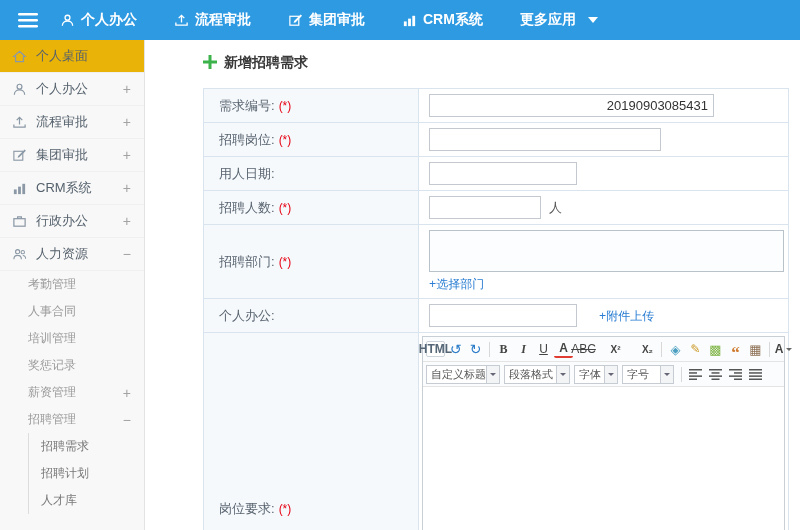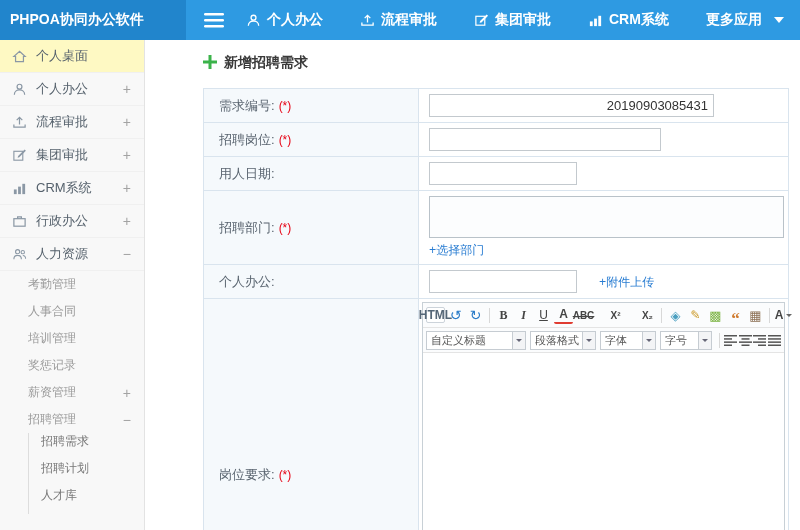--- a/index.html
+++ b/index.html
@@ -14,29 +14,29 @@
   .topnav { display:flex; align-items:center; gap:37px; color:#fff; font-size:14px;
     font-weight:bold; padding-left:4px; }
   .nav-item { display:flex; align-items:center; gap:6px; cursor:pointer; white-space:nowrap; }
   .nav-item svg { display:block; }
 
   
   .layout { display:flex; height:490px; }
   .sidebar { width:145px; background:#f8f8f8; border-right:1px solid #e3e3e3; overflow:hidden; flex:none; }
   .s-item { height:33px; display:flex; align-items:center; padding:0 13px 0 12px; color:#55616c;
     font-size:13px; border-bottom:1px solid #f0f0f0; cursor:pointer; }
-  .s-item.active { background:#fef9c3; }
+  .s-item.active { background:#eab308; }
   .s-item .ico { width:24px; color:#8b98a5; display:flex; align-items:center; flex:none; }
   .s-item .lbl { flex:1; }
   .exp { color:#a3a3a3; font-size:14px; }
   .s-sub { height:27px; display:flex; align-items:center; padding:0 13px 0 28px; color:#9a9a9a;
     font-size:12px; cursor:pointer; }
   .s-sub .lbl { flex:1; }
   .s-sub2-wrap { margin-left:28px; border-left:1px solid #dddddd; }
-  .s-sub2 { height:27px; display:flex; align-items:flex-start; padding-left:12px; color:#777;
+  .s-sub2 { height:27px; display:flex; align-items:center; padding-left:12px; color:#777;
     font-size:12px; cursor:pointer; }
 
   
   .main { flex:1; padding:14px 10px 0 58px; overflow:hidden; background:#fff; }
   .page-title { display:flex; align-items:center; gap:7px; font-size:14px; font-weight:bold;
     color:#3a3a3a; margin-bottom:16px; }
 
   table.form { border-collapse:collapse; width:586px; table-layout:fixed;
     border:1px solid #d9e4ee; border-left:1px solid #7eb3e0; }
   .form td { border:1px solid #d9e4ee; vertical-align:middle; }
@@ -59,48 +59,47 @@
   .tbar { display:flex; align-items:center; padding:2px 3px; border-bottom:1px solid #e4e4e4;
     background:#fbfcfd; gap:1px; height:25px; flex:none; }
   .tb { min-width:19px; height:19px; display:flex; align-items:center; justify-content:center;
     font-size:12px; color:#444; border-radius:2px; cursor:pointer; padding:0 2px; }
   .tb-html { font-size:12px; font-weight:bold; color:#567; border:1px solid #ccd3da; background:#fff; height:16px; }
   .tb-undo,.tb-redo { color:#2b7cc9; font-size:14px; }
   .tb-b { font-weight:bold; font-family:"Liberation Serif",serif; }
   .tb-i { font-style:italic; font-weight:bold; font-family:"Liberation Serif",serif; }
   .tb-u { text-decoration:underline; }
   .tb-fc { font-weight:bold; border-bottom:2px solid #e03c31; height:17px; }
-  .tb-abc { font-size:10px; font-weight:bold; text-decoration:line-through; }
+  .tb-abc { font-size:12px; font-weight:normal; text-decoration:line-through; }
   .tb-sup,.tb-sub { font-size:10px; font-weight:bold;margin-left:12px; }
   .tb-eraser { color:#4a9fc0; font-size:13px; }
   .tb-brush { color:#c9951f; }
   .tb-bg { color:#7cb342; font-size:13px; }
   .tb-quote { font-family:"Liberation Serif",serif; font-weight:bold; font-size:17px;
     color:#cf7a2e; line-height:8px; padding-top:8px; }
   .tb-table { color:#8d7055; font-size:13px; }
   .tb-fontmenu { font-weight:bold; position:relative; padding-right:11px; }
   .tb-fontmenu::after { content:""; position:absolute; right:1px; top:8px;
     border:3px solid transparent; border-top-color:#666; }
   .sep { width:1px; height:15px; background:#d8d8d8; margin:0 3px; flex:none; }
   .tsel { display:flex; align-items:center; border:1px solid #c6ccd2; background:#fff; height:19px;
     font-size:11px; color:#555; cursor:pointer; flex:none; margin-right:3px; }
   .tsel .tlabel { padding:0 4px; flex:1; white-space:nowrap; overflow:hidden; }
   .tsel .dd { width:13px; height:100%; border-left:1px solid #c6ccd2; display:flex;
     align-items:center; justify-content:center; background:#f3f4f6; flex:none; }
   .tsel .dd i { display:block; width:0; height:0; border:3.5px solid transparent;
     border-top-color:#667; margin-top:4px; }
-  .w-sel1{width:100px} .w-sel2{width:66px} .w-sel3{width:56px} .w-sel4{width:52px}
+  .w-sel1{width:74px} .w-sel2{width:66px} .w-sel3{width:44px} .w-sel4{width:52px}
   .align-btn { width:19px; height:19px; display:flex; align-items:center; justify-content:center; cursor:pointer; }
   .editor-body { flex:1; background:#fff; }
 </style>
 </head>
 <body>
 
 <div class="topbar">
-  <div class="logo">PHPOA协同办公软件</div>
   <div class="burger">
     <svg width="20" height="16" viewBox="0 0 20 16">
       <rect y="1" width="20" height="2.4" rx="1.2" fill="#fff"></rect>
       <rect y="7" width="20" height="2.4" rx="1.2" fill="#fff"></rect>
       <rect y="13" width="20" height="2.4" rx="1.2" fill="#fff"></rect>
     </svg>
   </div>
   <div class="topnav">
     <div class="nav-item">
       <span>
@@ -292,20 +291,28 @@
         <td class="fval">
           <input class="inp w-post" type="text" value="" style="">
         </td>
       </tr>
       <tr>
         <td class="flabel">
           <span>用人日期:</span>
         </td>
         <td class="fval">
           <input class="inp w-date" type="text" value="" style="">
+        </td>
+      </tr>
+      <tr>
+        <td class="flabel">
+          <span>招聘人数:</span><span class="req">(*)</span>
+        </td>
+        <td class="fval">
+          <input class="inp w-num" type="text" value="" style=""><span class="suffix">人</span>
         </td>
       </tr>
       <tr>
         <td class="flabel h62">
           <span>招聘部门:</span><span class="req">(*)</span>
         </td>
         <td class="fval">
           <textarea class="dept" style=""></textarea>
           <a class="blue-link">+选择部门</a>
         </td>

